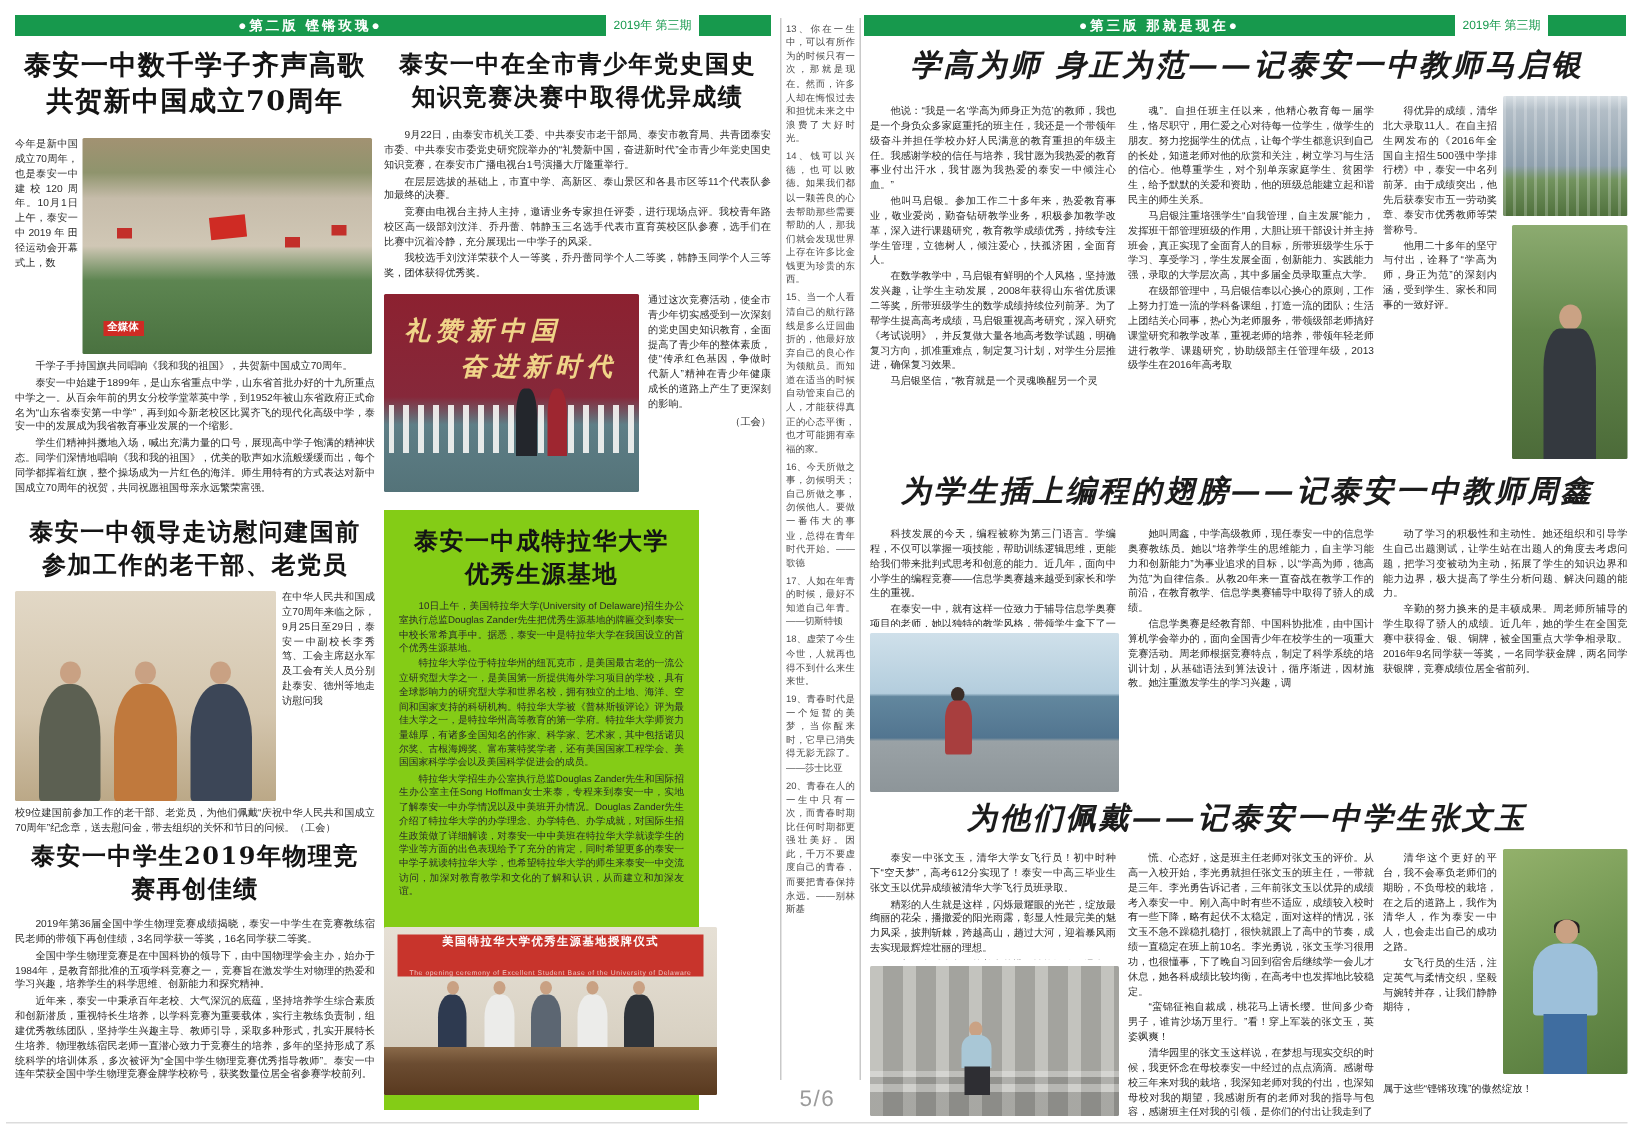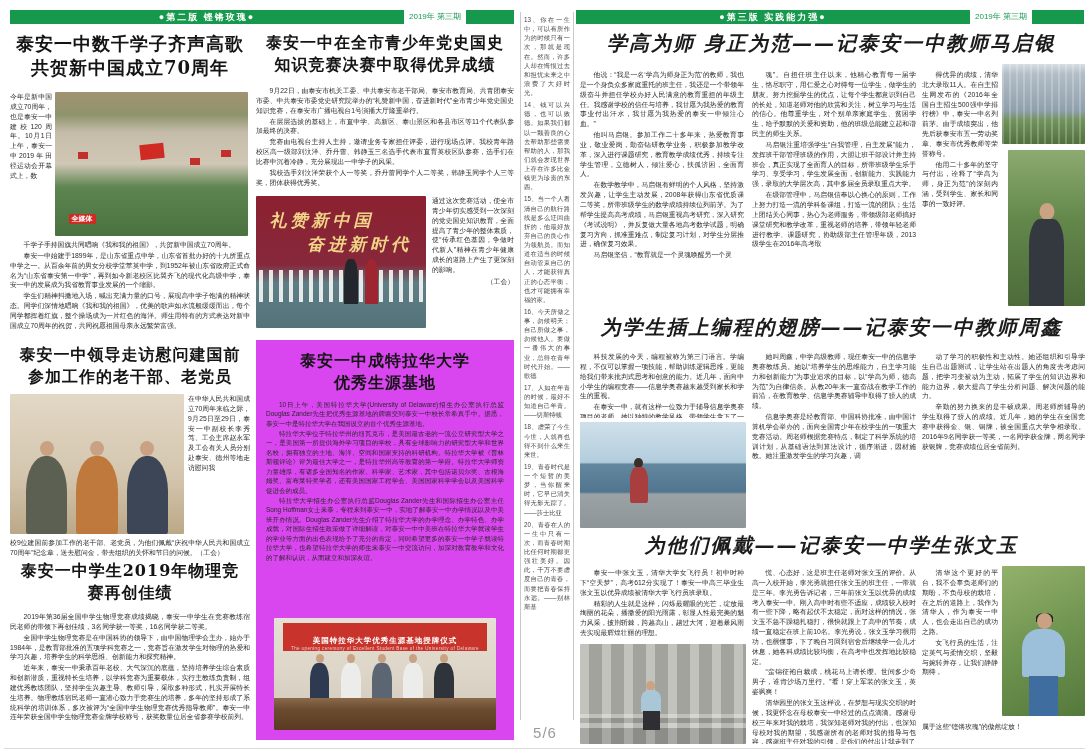--- a/index.html
+++ b/index.html
@@ -35,21 +35,21 @@
   .vfig::before{content:"";position:absolute;top:-15px;left:50%;transform:translateX(-50%);
        width:14px;height:15px;border-radius:50%;background:#c9a183}
   #ph-stage{background:linear-gradient(180deg,#8c2130 0%,#86283a 52%,#5e7e86 66%,#547379 100%)}
   #ph-stage .sb{position:absolute;color:#f0d488;font-family:"DejaVu Serif",serif;font-style:italic;
        font-weight:bold;font-size:17px;letter-spacing:4px;white-space:nowrap}
   #ph-stage .crowd{position:absolute;left:2%;right:2%;top:56%;height:24%;
        background:repeating-linear-gradient(90deg,rgba(246,246,244,.9) 0 4px,rgba(0,0,0,0) 4px 10px)}
   #ph-stage .host{position:absolute;bottom:18%;width:8%;height:34%;border-radius:40% 40% 0 0}
   #ph-ceremony{background:linear-gradient(180deg,#e6e0d5 0%,#dad3c5 60%,#cfc6b6 100%)}
   #ph-ceremony .cer-banner{position:absolute;top:5%;left:4%;right:4%;height:25%;background:#c8342c;
-       color:#fff;display:flex;flex-direction:column;justify-content:flex-end;text-align:center}
+       color:#fff;display:flex;flex-direction:column;justify-content:space-between;text-align:center}
   #ph-ceremony .cer-cn{font-size:7.5px;letter-spacing:1px;font-weight:bold}
   #ph-ceremony .cer-en{font-size:4.5px;color:#f0c9c5;letter-spacing:.4px}
   #ph-ceremony .cer-table{position:absolute;bottom:0;left:0;right:0;height:28%;
        background:linear-gradient(180deg,#8a6a4a 0%,#6b4c31 35%,#59391f 100%)}
   .cfig{position:absolute;bottom:26%;width:9%;height:34%;border-radius:40% 40% 0 0}
   .cfig::before{content:"";position:absolute;top:-9px;left:50%;transform:translateX(-50%);
        width:8px;height:9px;border-radius:50%;background:#c9a183}
   #ph-building{background:
        repeating-linear-gradient(90deg,rgba(255,255,255,.22) 0 2px,rgba(0,0,0,0) 2px 7px),
        linear-gradient(180deg,#d7dee3 0%,#b3bec7 12%,#8fa0ad 58%,#72935e 70%,#50713d 100%)}
@@ -138,21 +138,21 @@
     <span class="sb" style="top:28%;left:30%">奋进新时代</span>
     <span class="crowd"></span>
     <span class="host" style="left:52%;background:#23262c"></span>
     <span class="host" style="left:64%;background:#9e2630"></span>
   </div>
   <div class="abs col f68" style="left:432px;top:196px;width:82px;height:132px">
     <span>通过这次竞赛活动，使全市青少年切实感受到一次深刻的党史国史知识教育，全面提高了青少年的整体素质，使“传承红色基因，争做时代新人”精神在青少年健康成长的道路上产生了更深刻的影响。</span>
     <div class="byline">（工会）</div>
   </div>
 
-  <div class="abs" style="left:256px;top:340px;width:258px;height:400px;background:#d946ef">
+  <div class="abs" style="left:256px;top:340px;width:210px;height:400px;background:#84cc16">
     <div class="headline h-mid" style="padding-top:10px">
       <div>泰安一中成特拉华大学</div>
       <div>优秀生源基地</div>
     </div>
     <div class="col f65" style="margin:5px 10px 0;height:212px">
         <p class="para">10日上午，美国特拉华大学(University of Delaware)招生办公室执行总监Douglas Zander先生把优秀生源基地的牌匾交到泰安一中校长常希真手中。据悉，泰安一中是特拉华大学在我国设立的首个优秀生源基地。</p>
         <p class="para">特拉华大学位于特拉华州的纽瓦克市，是美国最古老的一流公立研究型大学之一，是美国第一所提供海外学习项目的学校，具有全球影响力的研究型大学和世界名校，拥有独立的土地、海洋、空间和国家支持的科研机构。特拉华大学被《普林斯顿评论》评为最佳大学之一，是特拉华州高等教育的第一学府。特拉华大学师资力量雄厚，有诸多全国知名的作家、科学家、艺术家，其中包括诺贝尔奖、古根海姆奖、富布莱特奖学者，还有美国国家工程学会、美国国家科学学会以及美国科学促进会的成员。</p>
         <p class="para">特拉华大学招生办公室执行总监Douglas Zander先生和国际招生办公室主任Song Hoffman女士来泰，专程来到泰安一中，实地了解泰安一中办学情况以及中美班开办情况。Douglas Zander先生介绍了特拉华大学的办学理念、办学特色、办学成就，对国际生招生政策做了详细解读，对泰安一中中美班在特拉华大学就读学生的学业等方面的出色表现给予了充分的肯定，同时希望更多的泰安一中学子就读特拉华大学，也希望特拉华大学的师生来泰安一中交流访问，加深对教育教学和文化的了解和认识，从而建立和加深友谊。</p>
       </div>
     <div class="photo" id="ph-ceremony" style="position:relative;margin:6px auto 0;width:222px;height:112px">
@@ -176,21 +176,21 @@
       <p class="para">16、今天所做之事，勿候明天；自己所做之事，勿候他人。要做一番伟大的事业，总得在青年时代开始。——歌德</p>
       <p class="para">17、人如在年青的时候，最好不知道自己年青。——切斯特顿</p>
       <p class="para">18、虚荣了今生今世，人就再也得不到什么来生来世。</p>
       <p class="para">19、青春时代是一个短暂的美梦，当你醒来时，它早已消失得无影无踪了。——莎士比亚</p>
       <p class="para">20、青春在人的一生中只有一次，而青春时期比任何时期都更强壮美好。因此，千万不要虚度自己的青春，而要把青春保持永远。——别林斯基</p>
     </div>
 </div>
 
 <div>
   <div class="abs bar" style="left:576px;top:10px;width:394px;height:14px">
-    <div class="bar-title">●第三版 实践能力强●</div>
+    <div class="bar-title">●第三版 那就是现在●</div>
   </div>
   <div class="abs issue" style="left:975px;top:10px;width:54px;height:14px">2019年 第三期</div>
   <div class="abs bar" style="left:1032px;top:10px;width:52px;height:14px"></div>
 
   <div class="abs script-title" style="left:578px;top:30px;width:507px">学高为师 身正为范——记泰安一中教师马启银</div>
   <div class="abs col f68" style="left:580px;top:70px;width:164px;height:240px">
       <p class="para">他说：“我是一名‘学高为师身正为范’的教师，我也是一个身负众多家庭重托的班主任，我还是一个带领年级奋斗并担任学校办好人民满意的教育重担的年级主任。我感谢学校的信任与培养，我甘愿为我热爱的教育事业付出汗水，我甘愿为我热爱的泰安一中倾注心血。”</p>
       <p class="para">他叫马启银。参加工作二十多年来，热爱教育事业，敬业爱岗，勤奋钻研教学业务，积极参加教学改革，深入进行课题研究，教育教学成绩优秀，持续专注学生管理，立德树人，倾注爱心，扶孤济困，全面育人。</p>
       <p class="para">在数学教学中，马启银有鲜明的个人风格，坚持激发兴趣，让学生主动发展，2008年获得山东省优质课二等奖，所带班级学生的数学成绩持续位列前茅。为了帮学生提高高考成绩，马启银重视高考研究，深入研究《考试说明》，并反复做大量各地高考数学试题，明确复习方向，抓准重难点，制定复习计划，对学生分层推进，确保复习效果。</p>
       <p class="para">马启银坚信，“教育就是一个灵魂唤醒另一个灵</p>

